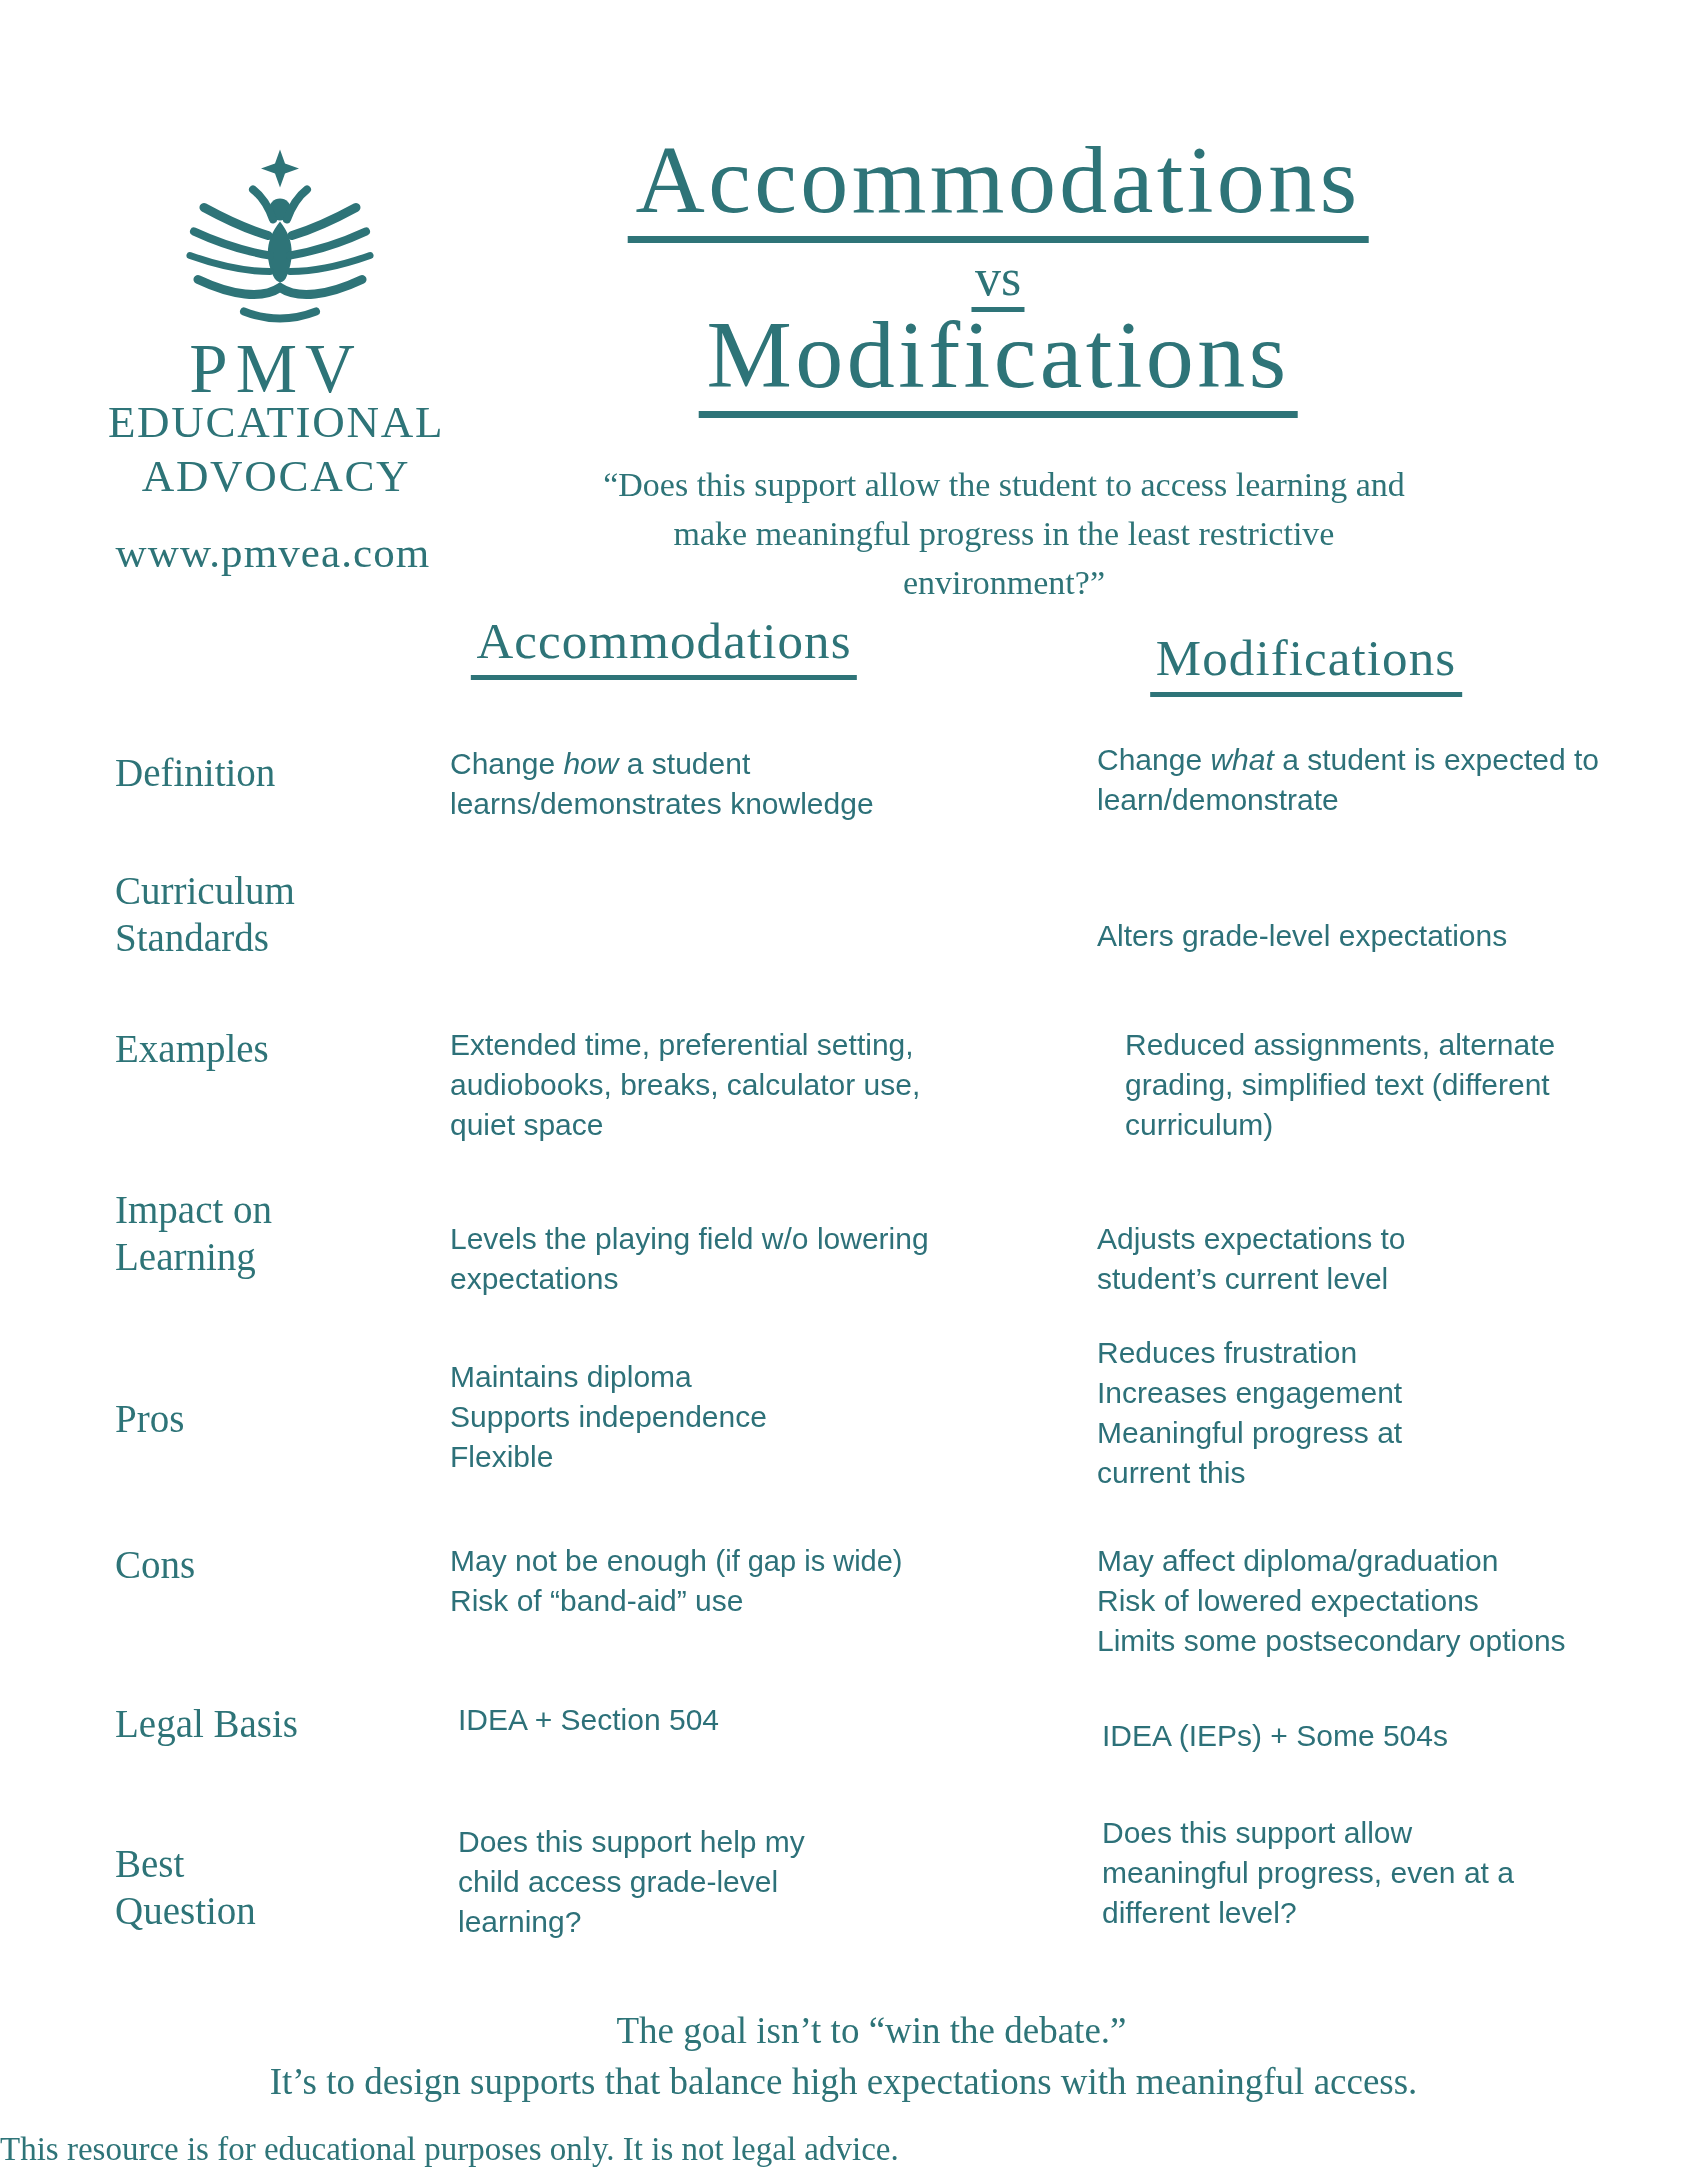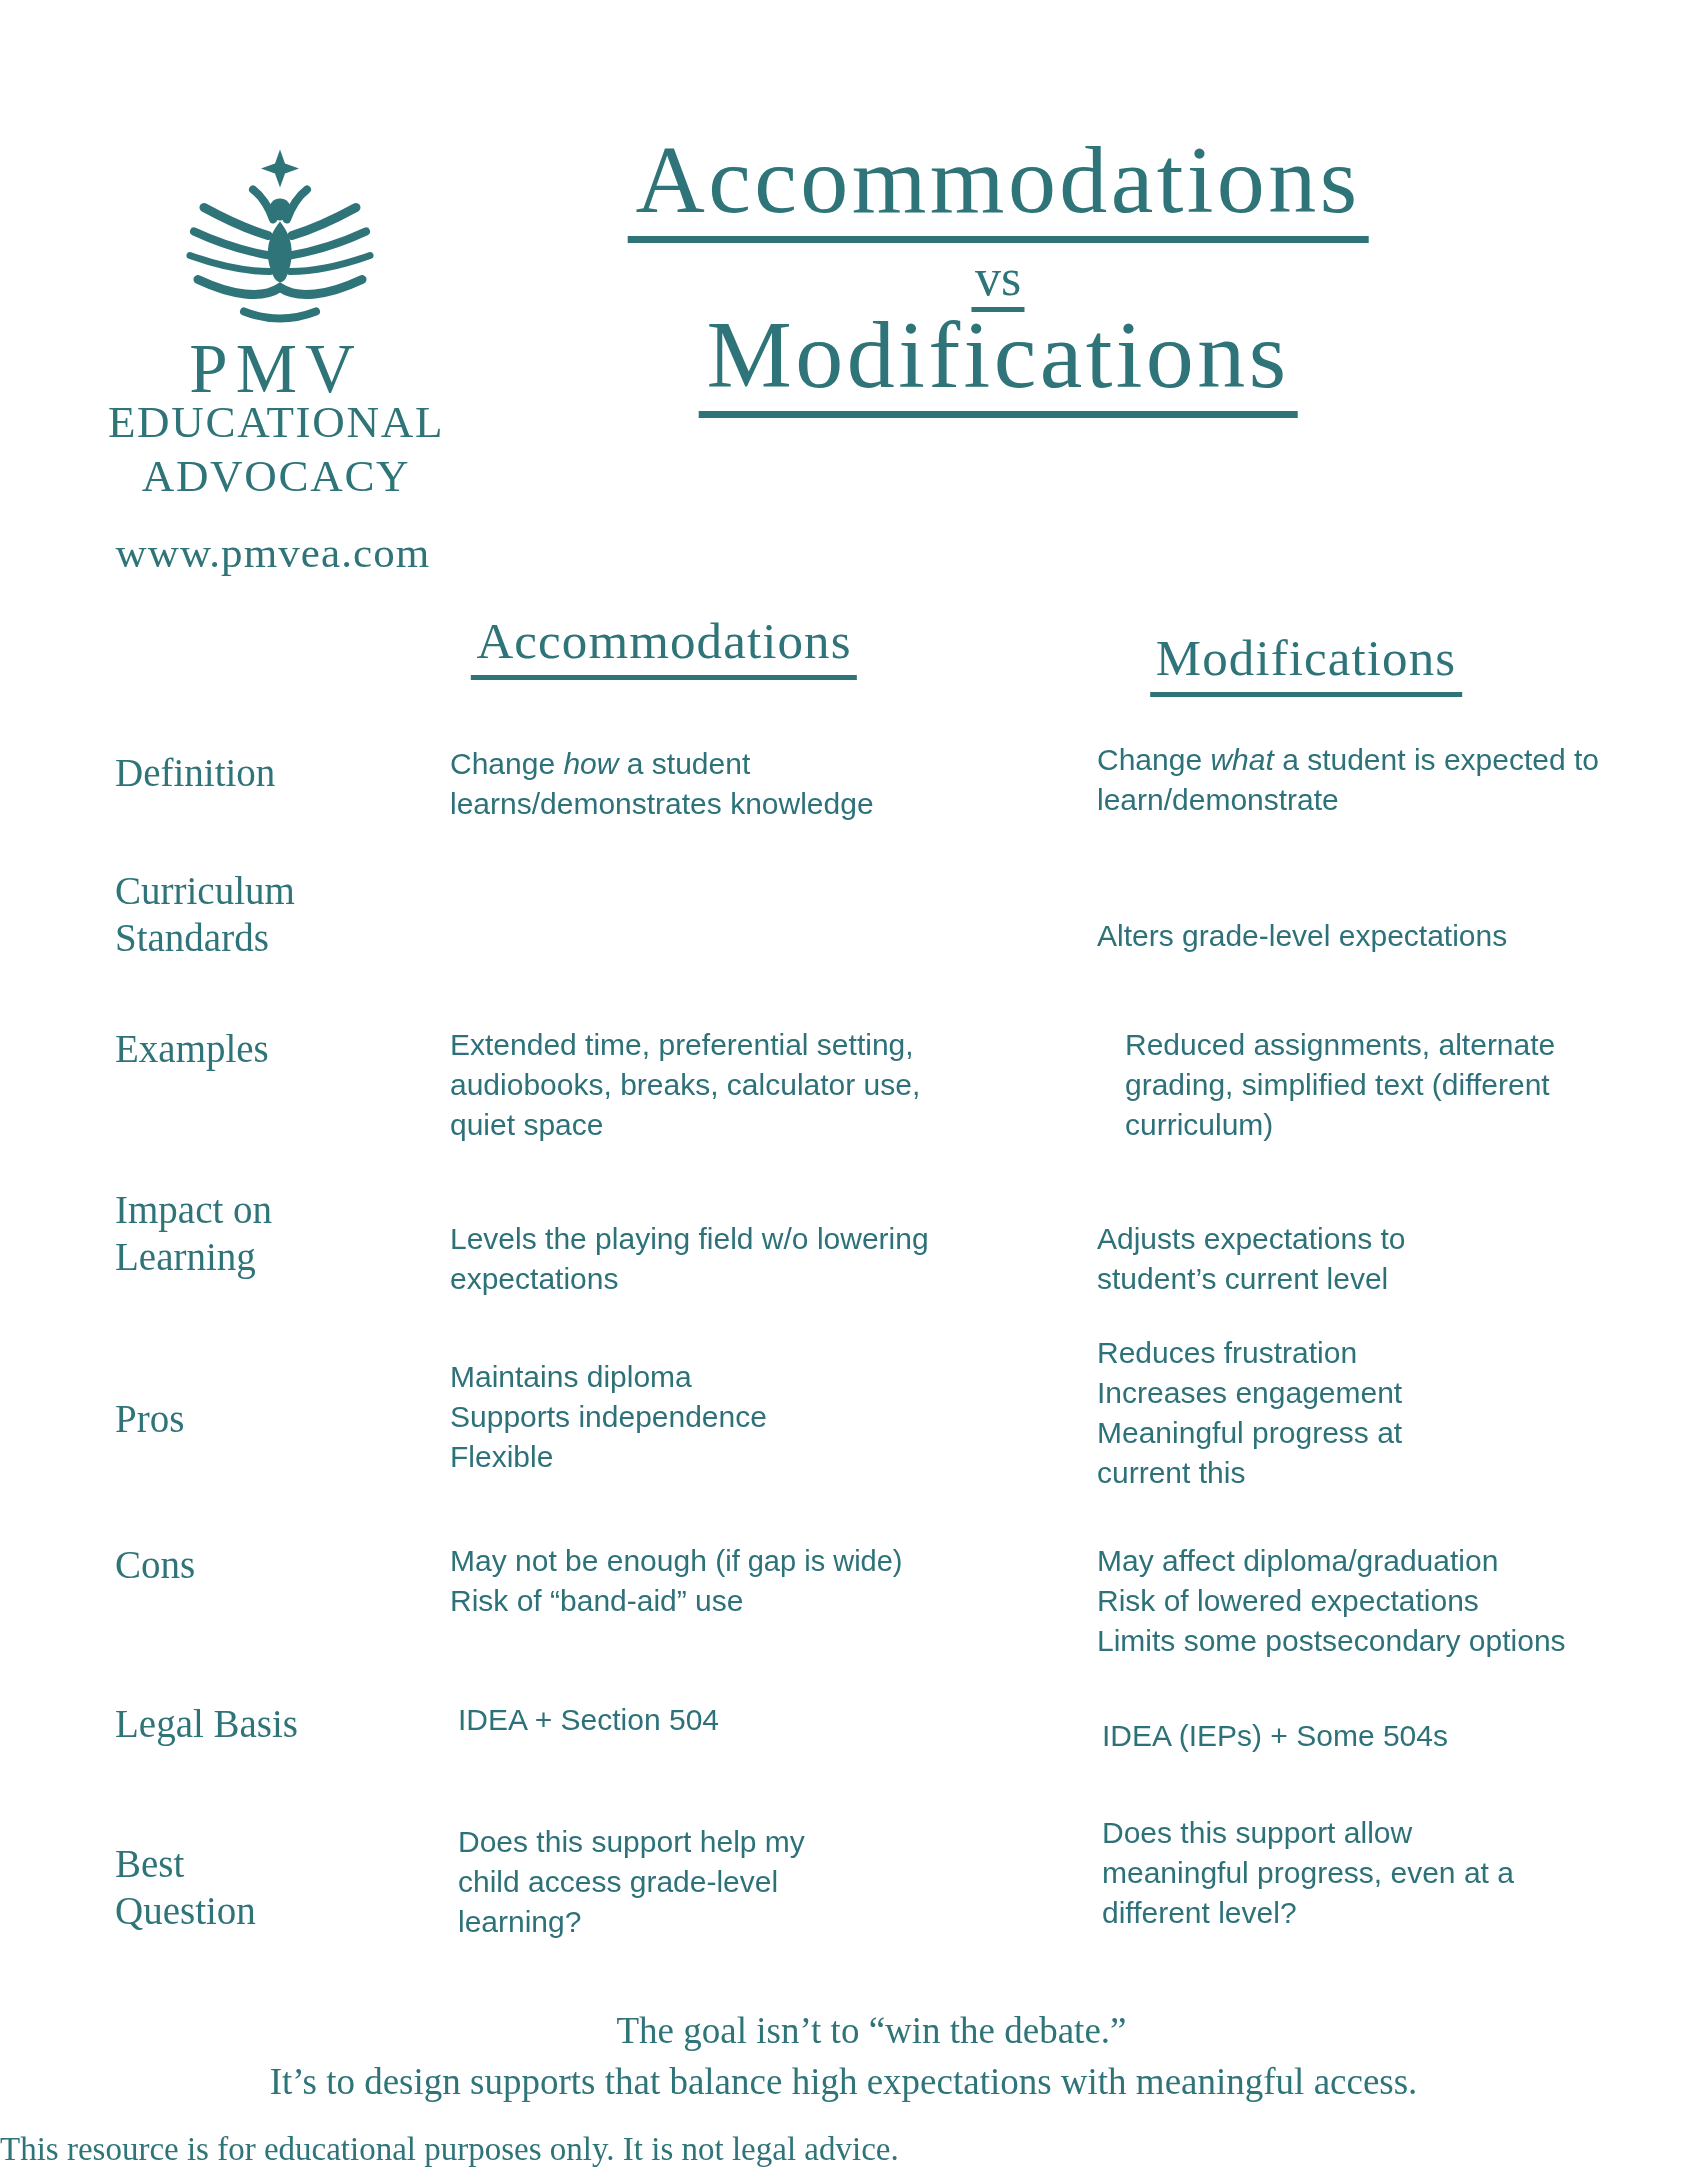--- a/index.html
+++ b/index.html
@@ -84,20 +84,25 @@
   <div class="abs serif centerx title-big" style="left:998px;top:132px;">
     <span class="u-big">Accommodations</span>
   </div>
   <div class="abs serif centerx title-vs" style="left:998px;top:252px;">
     <span class="u-vs">vs</span>
   </div>
   <div class="abs serif centerx title-big" style="left:998px;top:307px;">
     <span class="u-big">Modifications</span>
   </div>
 
+  <div class="abs serif centerx quote" style="left:1004px;top:460px;">
+    <div>“Does this support allow the student to access learning and</div>
+    <div>make meaningful progress in the least restrictive</div>
+    <div>environment?”</div>
+  </div>
 
   <div class="abs serif centerx colhead" style="left:664px;top:616px;">
     <span class="u-head">Accommodations</span>
   </div>
   <div class="abs serif centerx colhead" style="left:1306px;top:633px;">
     <span class="u-head">Modifications</span>
   </div>
 
   <div class="abs serif rowlabel" style="left:115px;top:749px;">
     <div>Definition</div>

